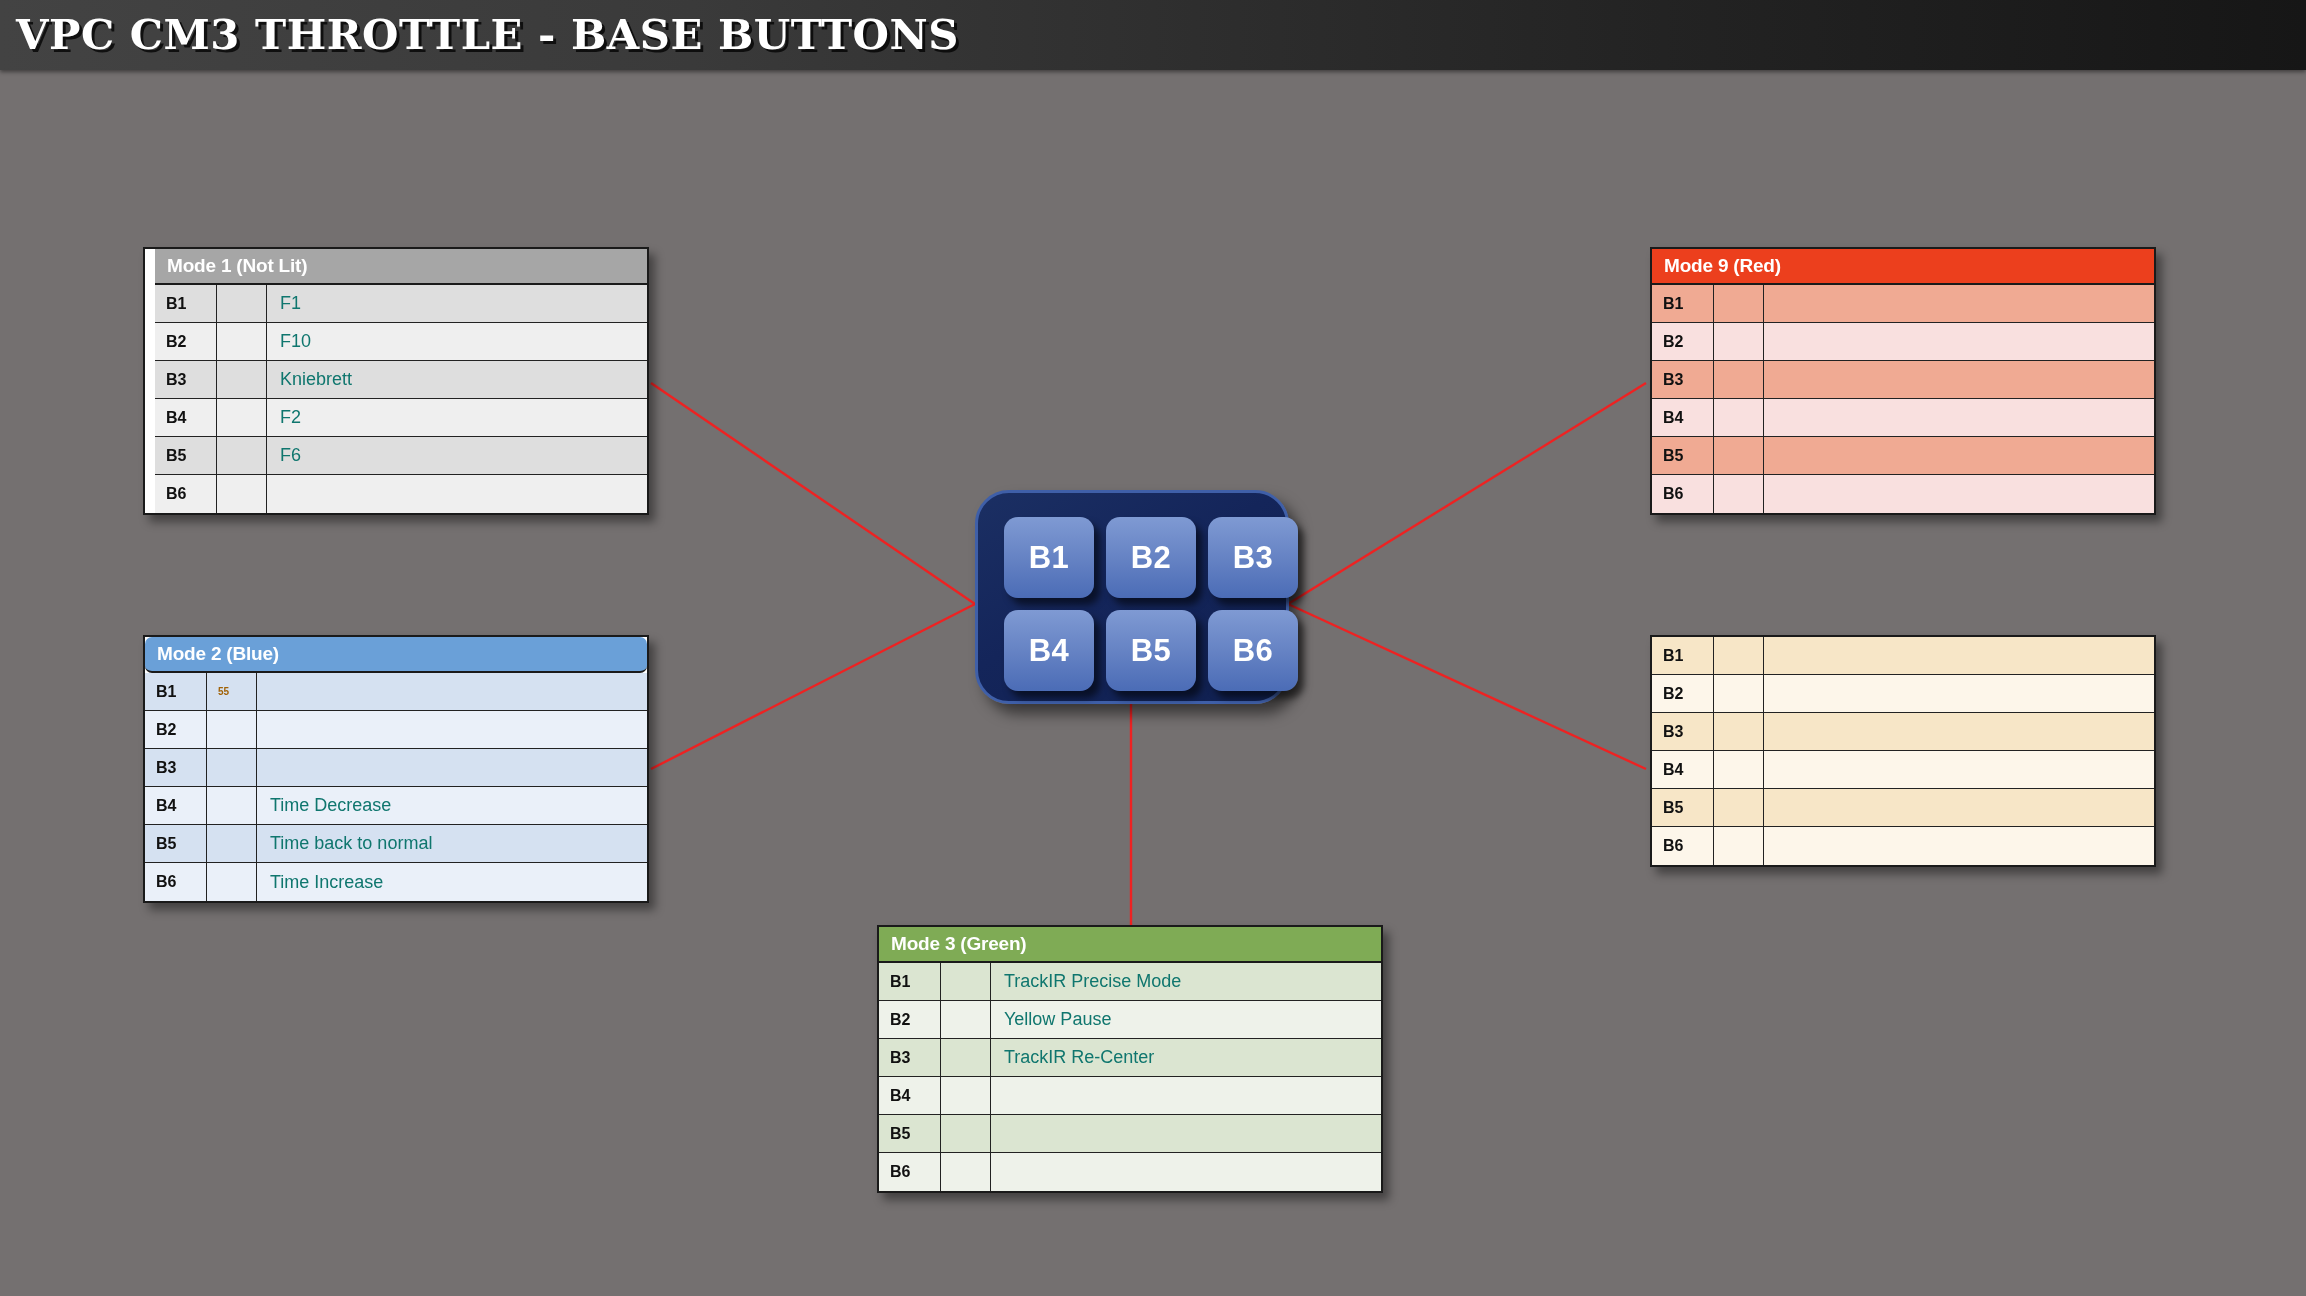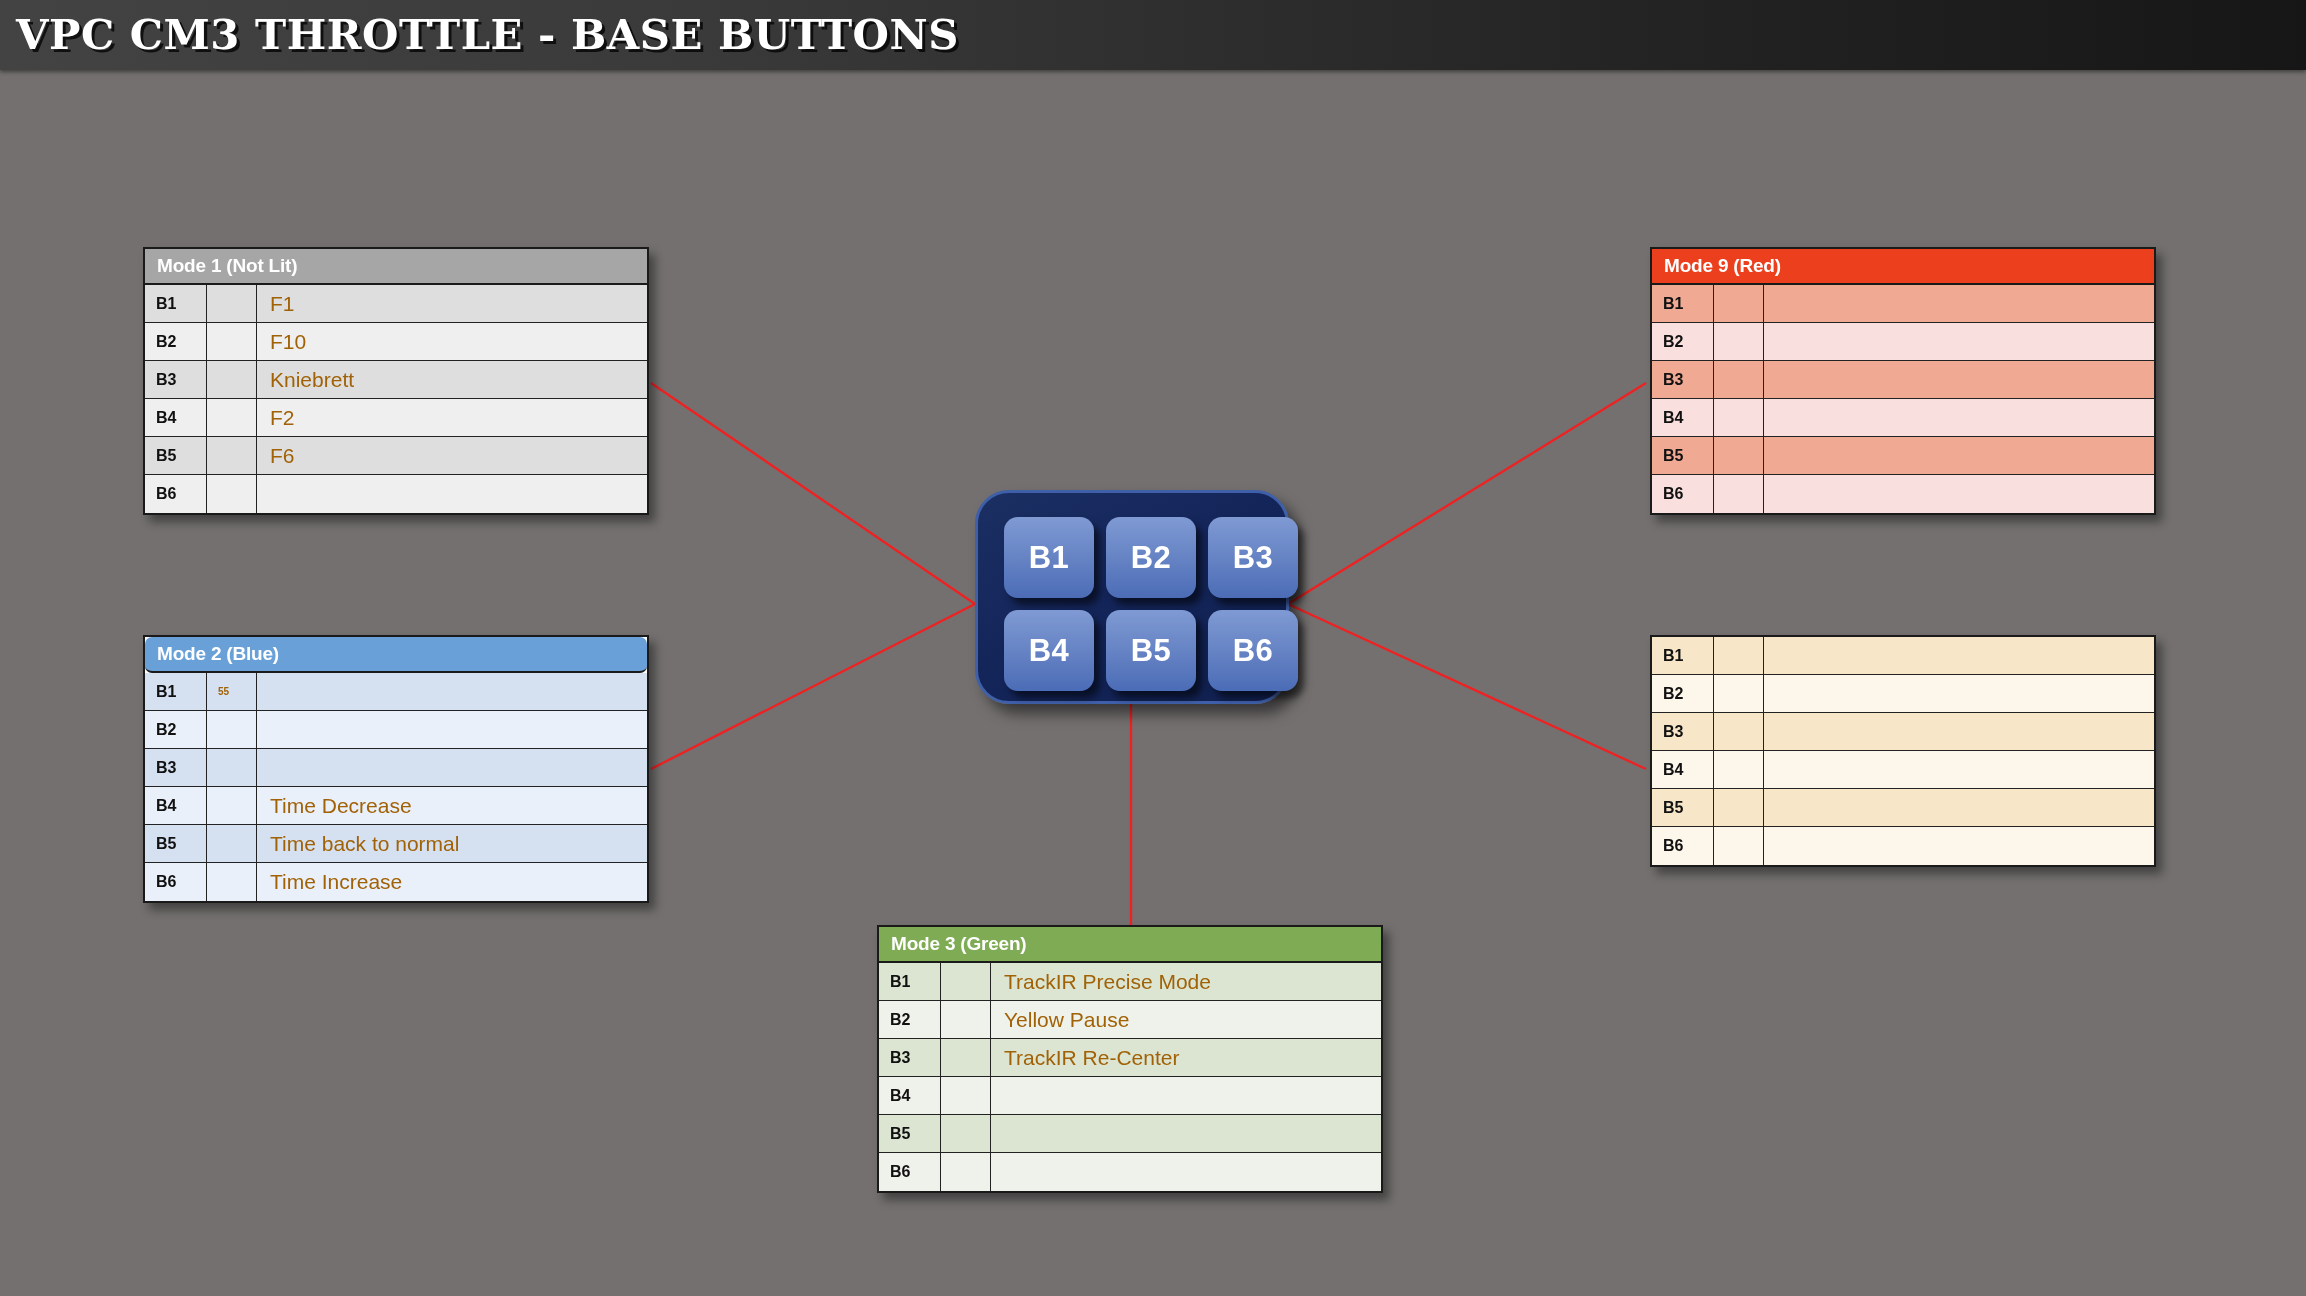--- a/index.html
+++ b/index.html
@@ -99,22 +99,22 @@
     font-size: 10px;
     font-weight: bold;
     color: #a16207;
     display: flex;
     align-items: center;
     padding-left: 11px;
   }
   .cell-main {
     flex: 1 1 auto;
     box-sizing: border-box;
-    font-size: 21px;
-    color: #a16207;
+    font-size: 18px;
+    color: #0f766e;
     display: flex;
     align-items: center;
     padding-left: 13px;
     white-space: nowrap;
     overflow: hidden;
     text-align: right;
   }
 
   
   #throttle-panel {
@@ -161,21 +161,21 @@
 
   <line x1="651" y1="769" x2="975" y2="604" stroke="#ee2222" stroke-width="2.4"></line>
 
   <line x1="1646" y1="383" x2="1288" y2="604" stroke="#ee2222" stroke-width="2.4"></line>
 
   <line x1="1646" y1="769" x2="1288" y2="604" stroke="#ee2222" stroke-width="2.4"></line>
 
   <line x1="1131" y1="697" x2="1131" y2="925" stroke="#ee2222" stroke-width="2.4"></line>
 </svg>
 
-<div class="mode-table" style="left:143px; top:247px; width:506px;">
+<div class="mode-table" style="left:143px; top:247px; width:506px;padding-left:10px;">
   <div class="mode-header" style="background: rgb(166, 166, 166);">Mode 1 (Not Lit)</div>
   <div class="mode-rows">
       <div class="mode-row" style="background: rgb(222, 222, 222);">
         <div class="cell-btn">B1</div>
         <div class="cell-mid"></div>
         <div class="cell-main">F1</div>
       </div>
       <div class="mode-row" style="background: rgb(239, 239, 239);">
         <div class="cell-btn">B2</div>
         <div class="cell-mid"></div>

